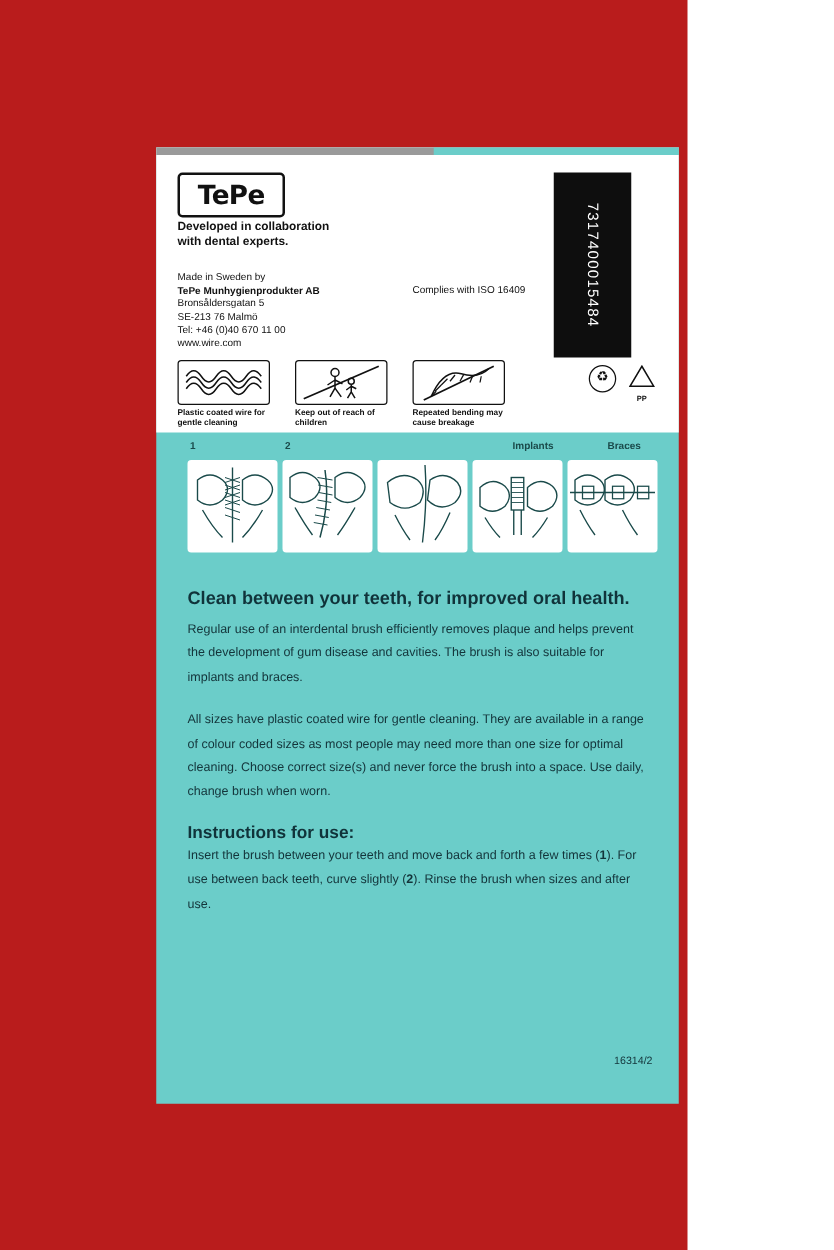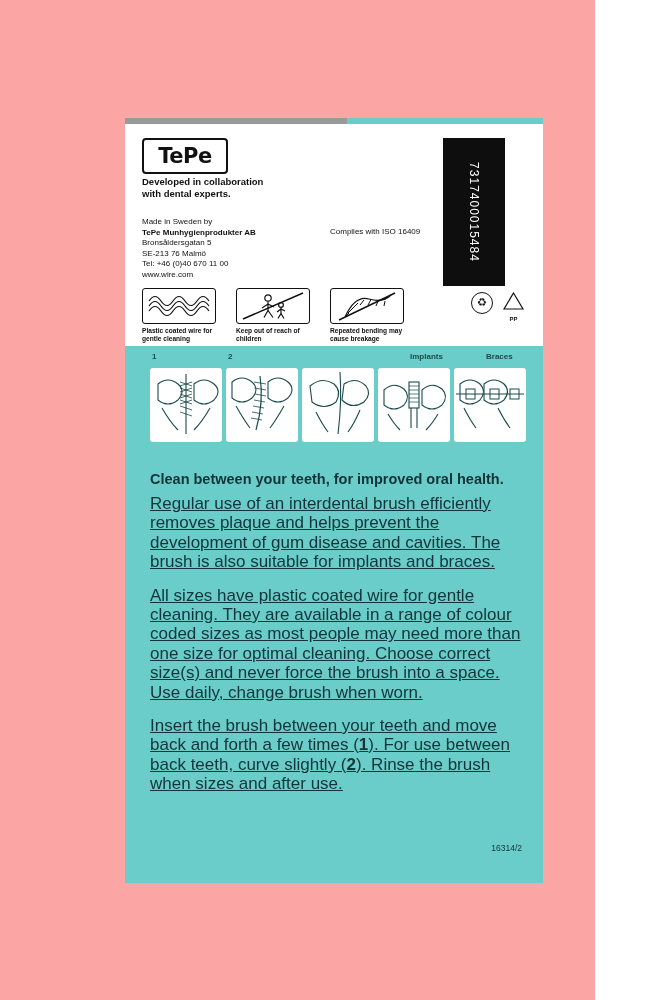--- a/index.html
+++ b/index.html
@@ -5,23 +5,23 @@
   html, body {
     margin: 0;
     padding: 0;
     background: #ffffff;
     width: 667px;
     height: 1000px;
     font-family: "Liberation Sans", sans-serif;
   }
   #stage {
     position: relative;
-    width: 595px;
+    width: 550px;
     height: 1000px;
-    background: #fca5a5;
+    background: #b91c1c;
     overflow: hidden;
   }
   
   .package {
     position: absolute;
     left: 125px;
     top: 118px;
     width: 418px;
     height: 765px;
     background: #6bcdc9;
@@ -219,25 +219,24 @@
     color: #13343a;
   }
   .head1 {
     font-size: 14.5px;
     font-weight: bold;
     line-height: 19px;
     margin: 0 0 5px 0;
     color: #10333a;
   }
   .para {
-    font-size: 17px;
+    font-size: 10px;
     line-height: 19.4px;
     margin: 0 0 14px 0;
     color: #13343a;
-    text-decoration: underline;
   }
   .head2 {
     font-size: 13.8px;
     font-weight: bold;
     margin: 6px 0 2px 0;
     color: #10333a;
   }
   .footer {
     position: absolute;
     left: 25px;
@@ -427,20 +426,21 @@
           <rect x="56" y="21" width="9" height="10" fill="none" stroke="#1a4a4a" stroke-width="1"></rect>
           <path d="M10 40 q6 12 12 20 M44 40 q6 12 12 20" fill="none" stroke="#1a4a4a" stroke-width="1.1"></path>
         </svg>
       </div>
     </div>
 
     <div class="body-text">
       <div class="head1">Clean between your teeth, for improved oral health.</div>
       <p class="para">Regular use of an interdental brush efficiently removes plaque and helps prevent the development of gum disease and cavities. The brush is also suitable for implants and braces.</p>
       <p class="para">All sizes have plastic coated wire for gentle cleaning. They are available in a range of colour coded sizes as most people may need more than one size for optimal cleaning. Choose correct size(s) and never force the brush into a space. Use daily, change brush when worn.</p>
+      <div class="head2">Instructions for use:</div>
       <p class="para"><span>Insert the brush between your teeth and move back and forth a few times (</span><span class="b">1</span><span>). For use between back teeth, curve slightly (</span><span class="b">2</span><span>). Rinse the brush when sizes and after use.</span></p>
     </div>
 
     <div class="footer">
       <div class="foot-code">16314/2</div>
     </div>
 
   </div>
 </div>
 

